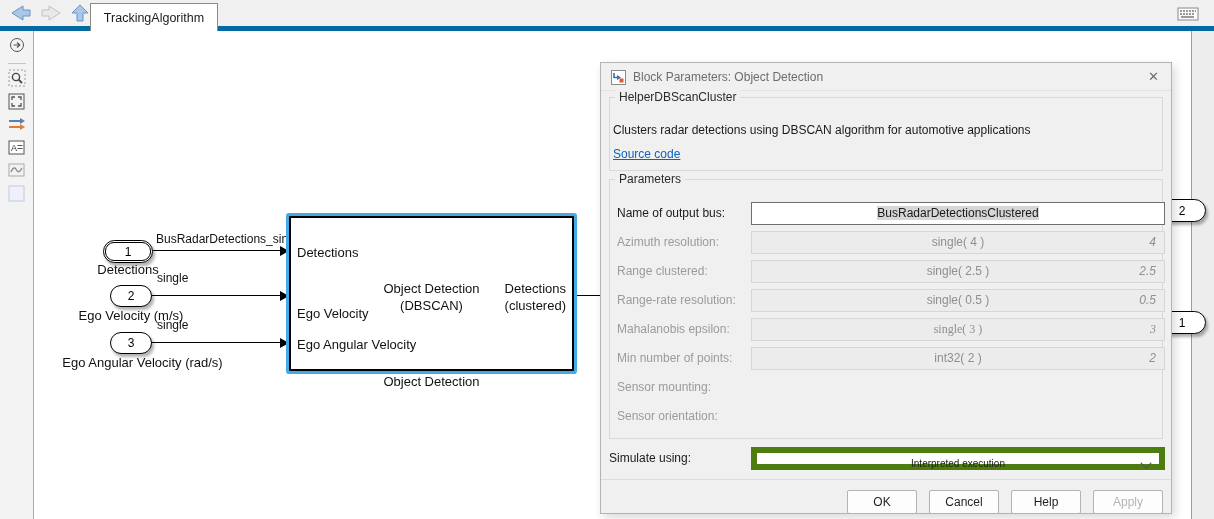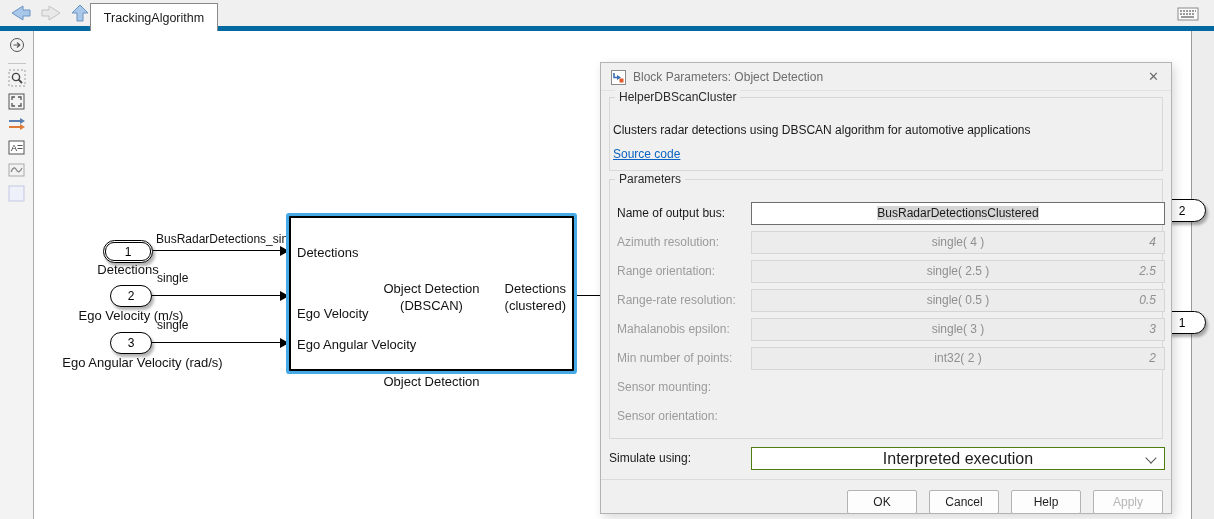--- a/index.html
+++ b/index.html
@@ -55,21 +55,21 @@
   .dlg-link{position:absolute;color:#0a63c2;text-decoration:underline;font-size:12px;cursor:pointer;}
   .param-label{position:absolute;left:16px;font-size:12px;color:#1a1a1a;}
   .param-label.dis{color:#9b9b9b;}
   .param-field{position:absolute;left:150px;width:414px;height:23px;box-sizing:border-box;
     line-height:21px;padding:0 6px;font-size:12px;}
   .param-field.dis{background:#ececec;border:1px solid #d6d6d6;color:#8f8f8f;}
   .param-field.en{background:#fff;border:1px solid #6e6e6e;color:#1a1a1a;}
   .param-field .rval{position:absolute;right:8px;top:0;font-style:italic;color:#8f8f8f;}
   .hl{background:#d6d6d6;}
   .dropdown{position:absolute;left:150px;width:414px;height:23px;box-sizing:border-box;background:#fff;
-    border:1px solid #4d7c0f;line-height:21px;padding:0 6px;font-size:16px;color:#1a1a1a;}
+    border:6px solid #4d7c0f;line-height:21px;padding:0 6px;font-size:10px;color:#1a1a1a;}
   .chev{position:absolute;right:9px;top:6px;width:7px;height:7px;border-right:1.5px solid #555;
     border-bottom:1.5px solid #555;transform:rotate(45deg);}
   .btn-row{position:absolute;right:8px;top:427px;display:flex;gap:12px;}
   .btn{width:68px;height:22px;background:#fdfdfd;border:1px solid #b3b3b3;border-radius:2px;
     display:flex;align-items:center;justify-content:center;font-size:12px;color:#1f1f1f;}
   .btn.disabled{color:#b5b5b5;}
 </style>
 </head>
 <body>
 
@@ -262,34 +262,34 @@
     <div class="param-field en" style="top:139px;">
       <span class="hl">BusRadarDetectionsClustered</span>
     </div>
 
     <div class="param-label dis" style="top:172px;">Azimuth resolution:</div>
     <div class="param-field dis" style="top:168px;">
       <span>single( 4 )</span>
       <span class="rval">4</span>
     </div>
 
-    <div class="param-label dis" style="top:201px;">Range orientation:</div>
+    <div class="param-label dis" style="top:201px;">Range clustered:</div>
     <div class="param-field dis" style="top:197px;">
       <span>single( 2.5 )</span>
       <span class="rval">2.5</span>
     </div>
 
     <div class="param-label dis" style="top:230px;">Range-rate resolution:</div>
     <div class="param-field dis" style="top:226px;">
       <span>single( 0.5 )</span>
       <span class="rval">0.5</span>
     </div>
 
     <div class="param-label dis" style="top:259px;">Mahalanobis epsilon:</div>
-    <div class="param-field dis" style="top:255px;">
+    <div class="param-field dis" style="top:255px;font-family:Liberation Serif, serif;">
       <span>single( 3 )</span>
       <span class="rval">3</span>
     </div>
 
     <div class="param-label dis" style="top:288px;">Min number of points:</div>
     <div class="param-field dis" style="top:284px;">
       <span>int32( 2 )</span>
       <span class="rval">2</span>
     </div>
 

